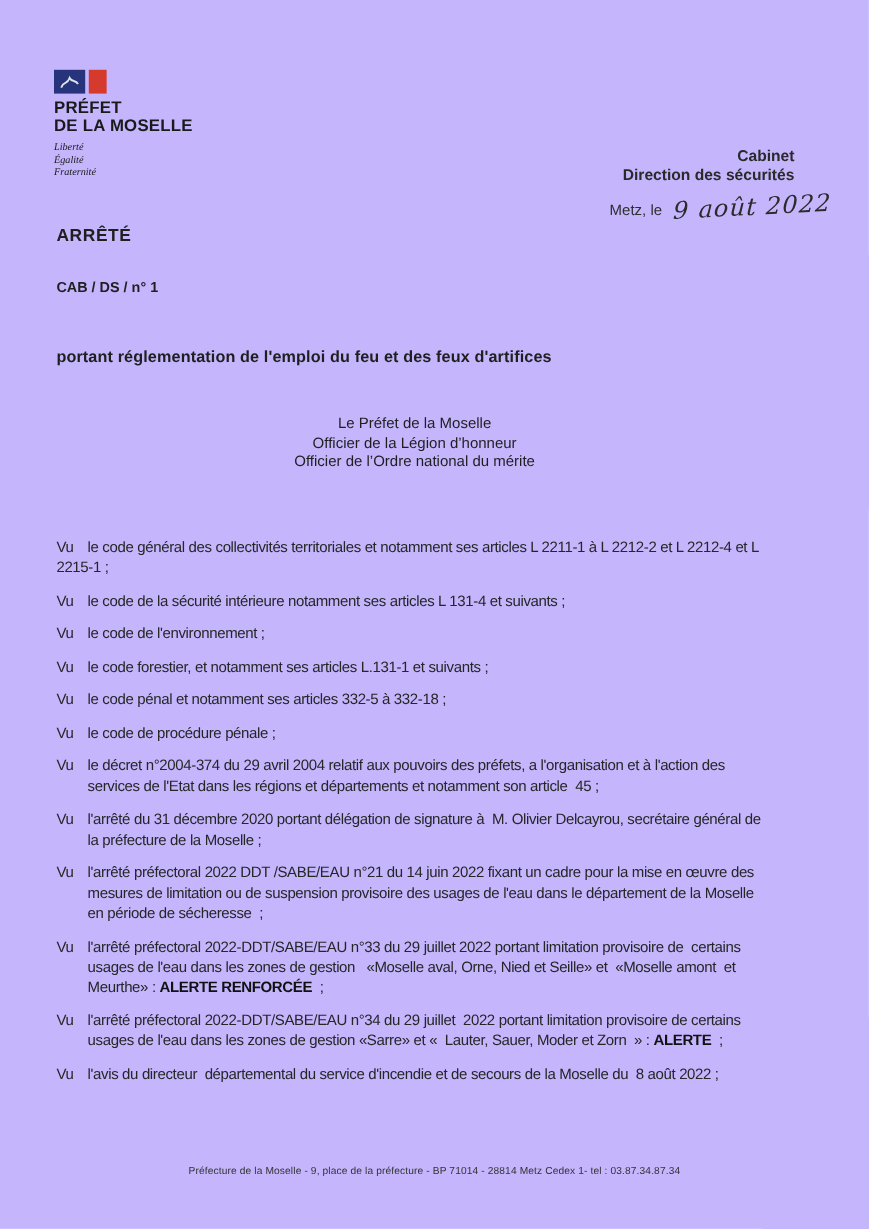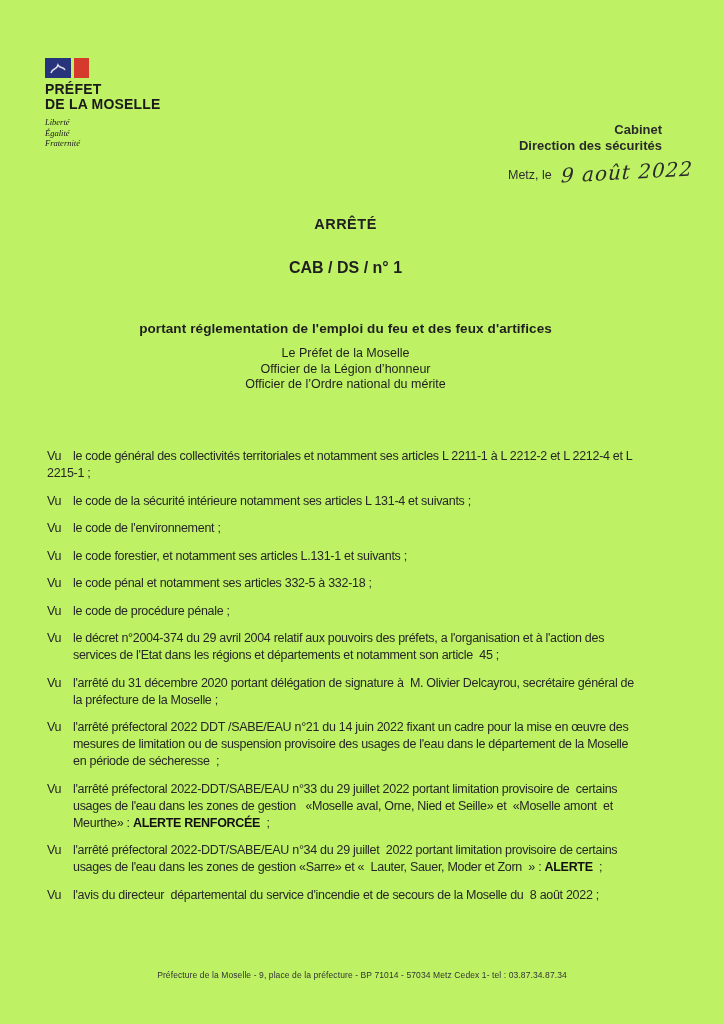--- a/index.html
+++ b/index.html
@@ -8,21 +8,21 @@
     background: #ffffff;
     font-family: "Liberation Sans", "DejaVu Sans", sans-serif;
     color: #222;
     position: relative;
     overflow: hidden;
   }
   .page {
     position: relative;
     width: 724px;
     height: 1024px;
-    background: #bef264;
+    background: #c4b5fd;
   }
 
   
   .logo-block { position: absolute; left: 45px; top: 58px; }
   .flag { display: block; margin-bottom: 3px; }
   .logo-title {
     font-weight: bold;
     font-size: 14px;
     line-height: 15px;
     color: #1a1a1a;
@@ -66,26 +66,26 @@
     transform: rotate(-3deg) skewX(-6deg);
     margin-left: 6px;
     letter-spacing: 1px;
   }
 
   
   .title-block {
     position: absolute;
     left: 47px;
     width: 597px;
-    top: 216px;
-    text-align: center;
+    top: 189px;
+    text-align: left;
     color: #1f1f1f;
   }
   .doc-title { font-weight: bold; font-size: 14.5px; letter-spacing: 0.5px; }
-  .doc-ref   { font-weight: bold; font-size: 16px; margin-top: 27px; }
+  .doc-ref   { font-weight: bold; font-size: 12px; margin-top: 27px; }
   .doc-subject { font-weight: bold; font-size: 13.5px; margin-top: 44px; letter-spacing: 0.1px; }
 
   .authority {
     position: absolute;
     left: 47px;
     width: 597px;
     top: 346px;
     text-align: center;
     font-weight: normal;
     font-size: 12.5px;
@@ -178,15 +178,15 @@
       <p class="vu"><span class="vu-label">Vu</span><span>le code pénal et notamment ses articles 332-5 à 332-18 ;</span></p>
       <p class="vu"><span class="vu-label">Vu</span><span>le code de procédure pénale ;</span></p>
       <p class="vu"><span class="vu-label">Vu</span><span>le décret n°2004-374 du 29 avril 2004 relatif aux pouvoirs des préfets, a l'organisation et à l'action des services de l'Etat dans les régions et départements et notamment son article  45 ;</span></p>
       <p class="vu"><span class="vu-label">Vu</span><span>l'arrêté du 31 décembre 2020 portant délégation de signature à  M. Olivier Delcayrou, secrétaire général de la préfecture de la Moselle ;</span></p>
       <p class="vu"><span class="vu-label">Vu</span><span>l'arrêté préfectoral 2022 DDT /SABE/EAU n°21 du 14 juin 2022 fixant un cadre pour la mise en œuvre des mesures de limitation ou de suspension provisoire des usages de l'eau dans le département de la Moselle en période de sécheresse  ;</span></p>
       <p class="vu"><span class="vu-label">Vu</span><span>l'arrêté préfectoral 2022-DDT/SABE/EAU n°33 du 29 juillet 2022 portant limitation provisoire de  certains usages de l'eau dans les zones de gestion   «Moselle aval, Orne, Nied et Seille» et  «Moselle amont  et Meurthe» : </span><b>ALERTE RENFORCÉE</b><span>  ;</span></p>
       <p class="vu"><span class="vu-label">Vu</span><span>l'arrêté préfectoral 2022-DDT/SABE/EAU n°34 du 29 juillet  2022 portant limitation provisoire de certains usages de l'eau dans les zones de gestion «Sarre» et «  Lauter, Sauer, Moder et Zorn  » : </span><b>ALERTE</b><span>  ;</span></p>
       <p class="vu"><span class="vu-label">Vu</span><span>l'avis du directeur  départemental du service d'incendie et de secours de la Moselle du  8 août 2022 ;</span></p>
     </div>
 
-  <div class="page-footer">Préfecture de la Moselle - 9, place de la préfecture - BP 71014 - 57034 Metz Cedex 1- tel : 03.87.34.87.34</div>
+  <div class="page-footer">Préfecture de la Moselle - 9, place de la préfecture - BP 71014 - 28814 Metz Cedex 1- tel : 03.87.34.87.34</div>
 
 </div>
 
 </body></html>

